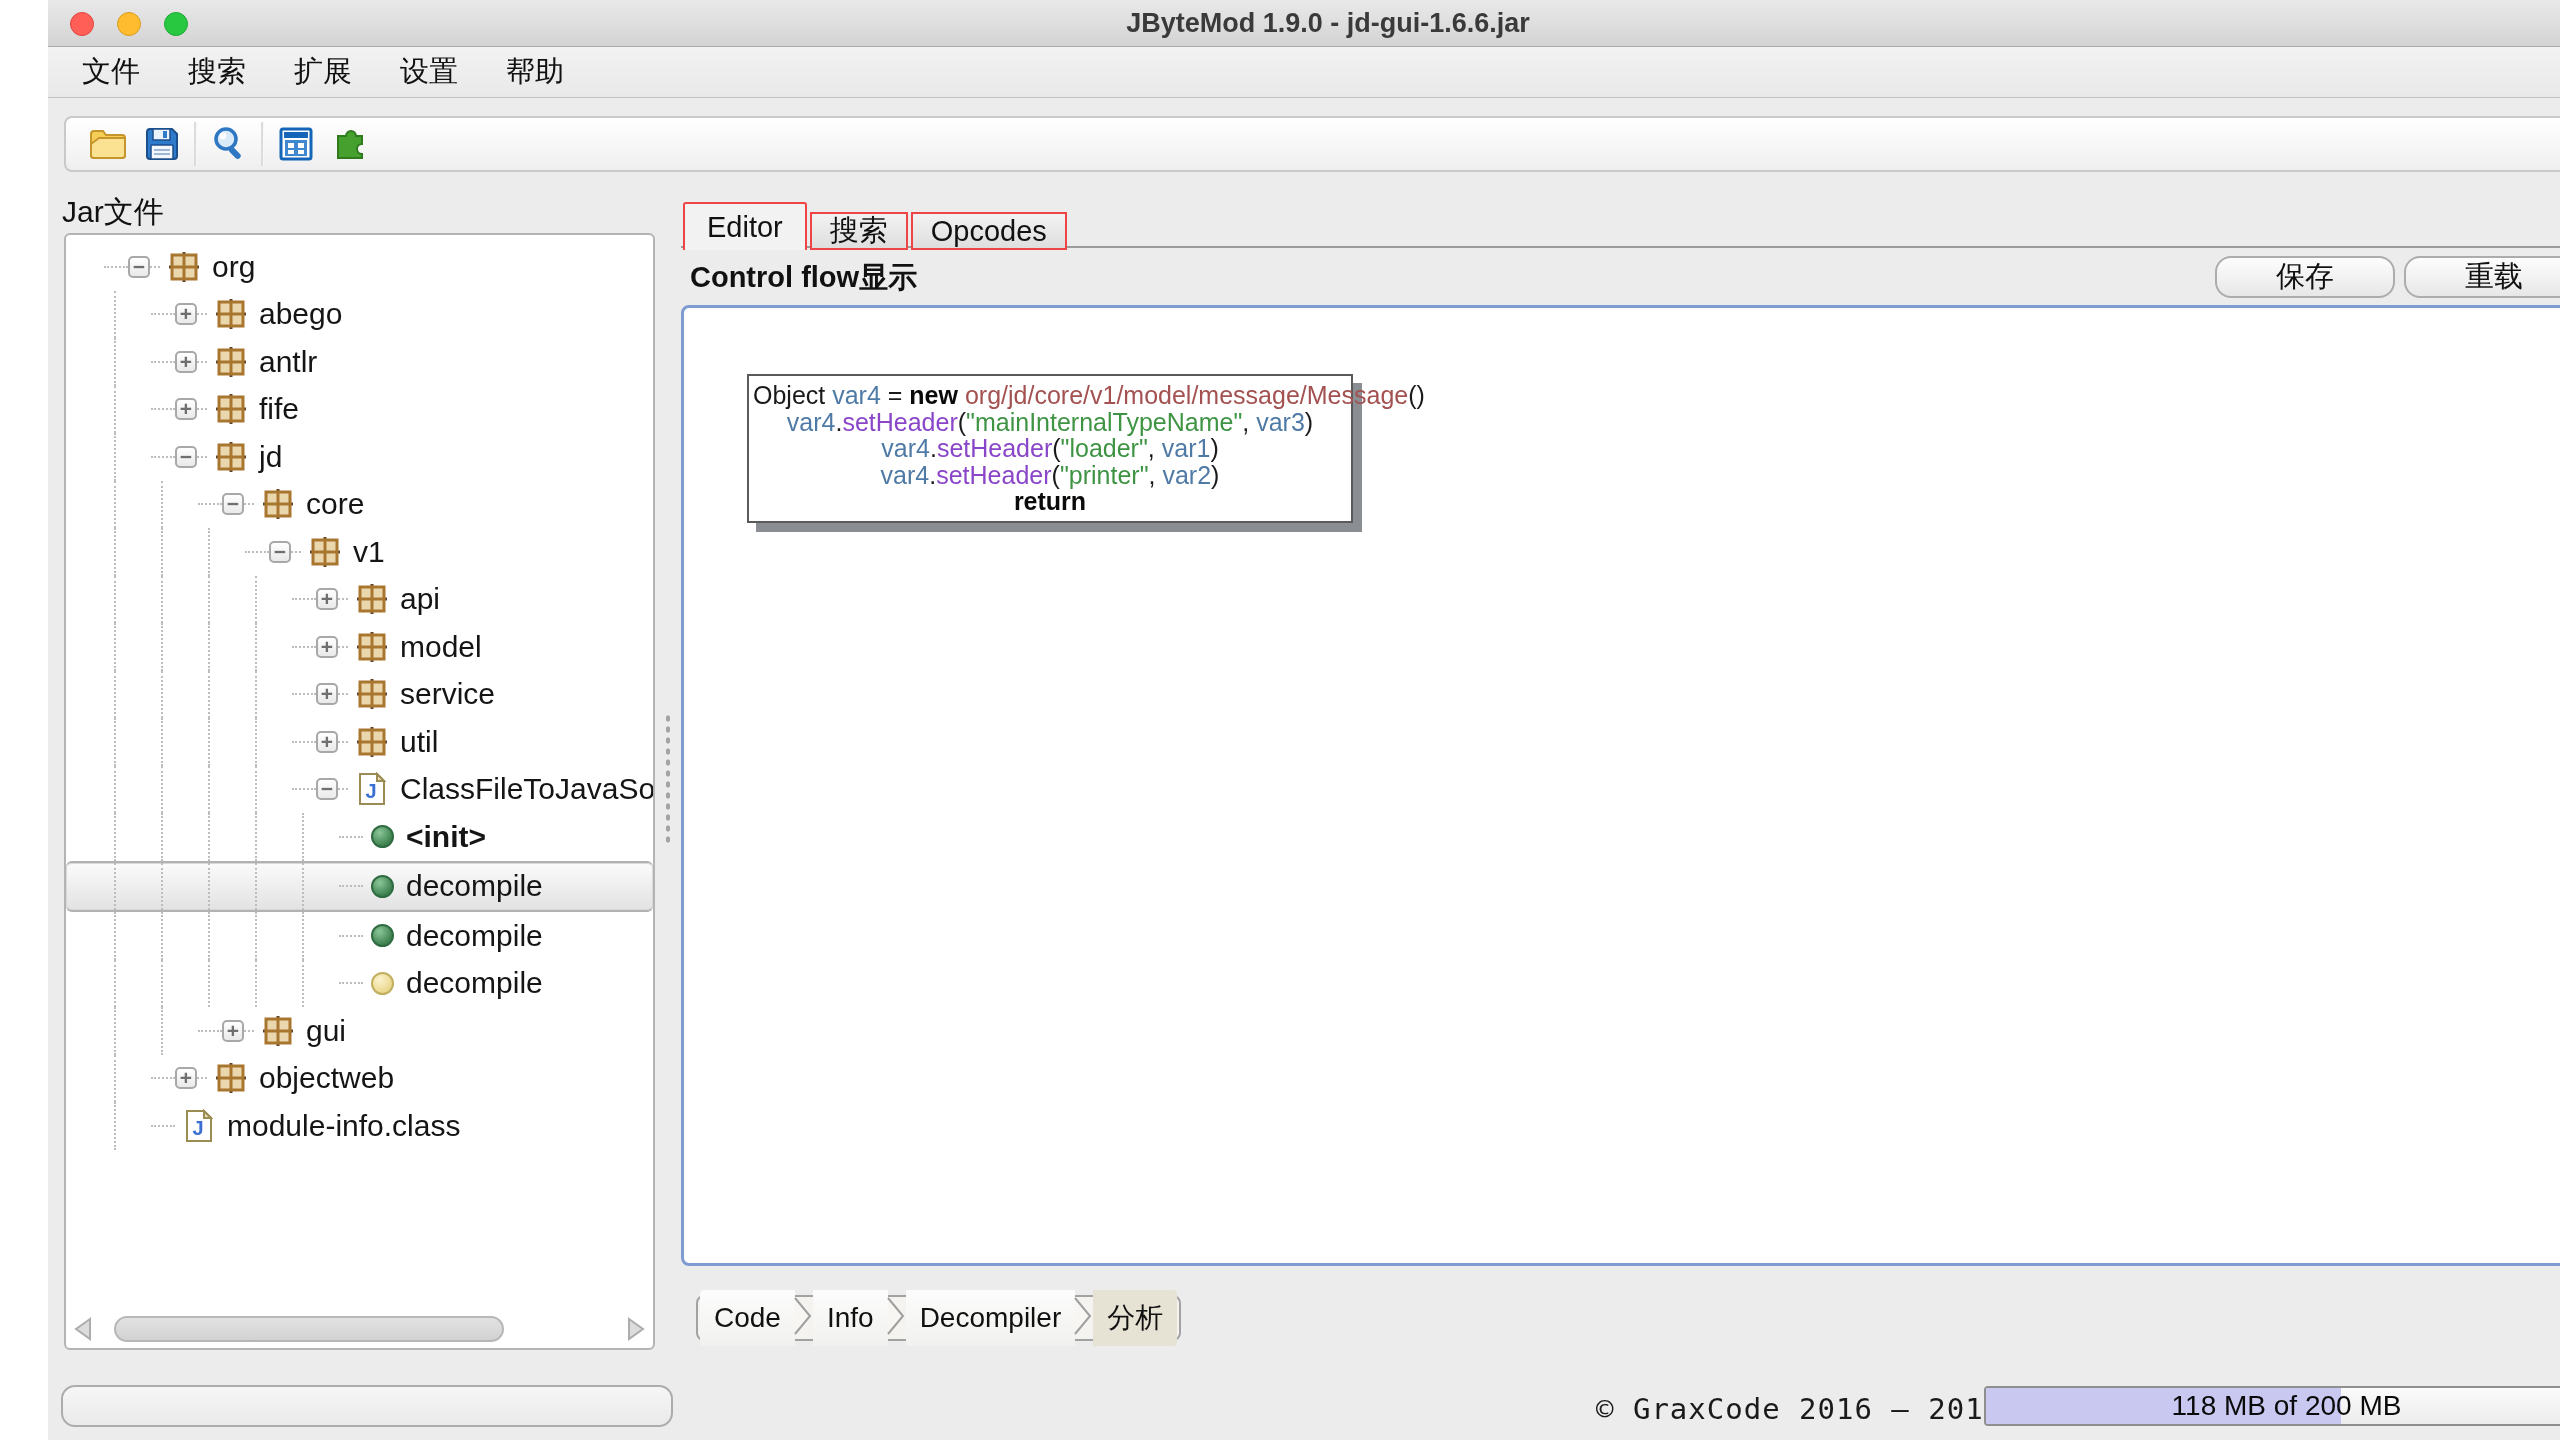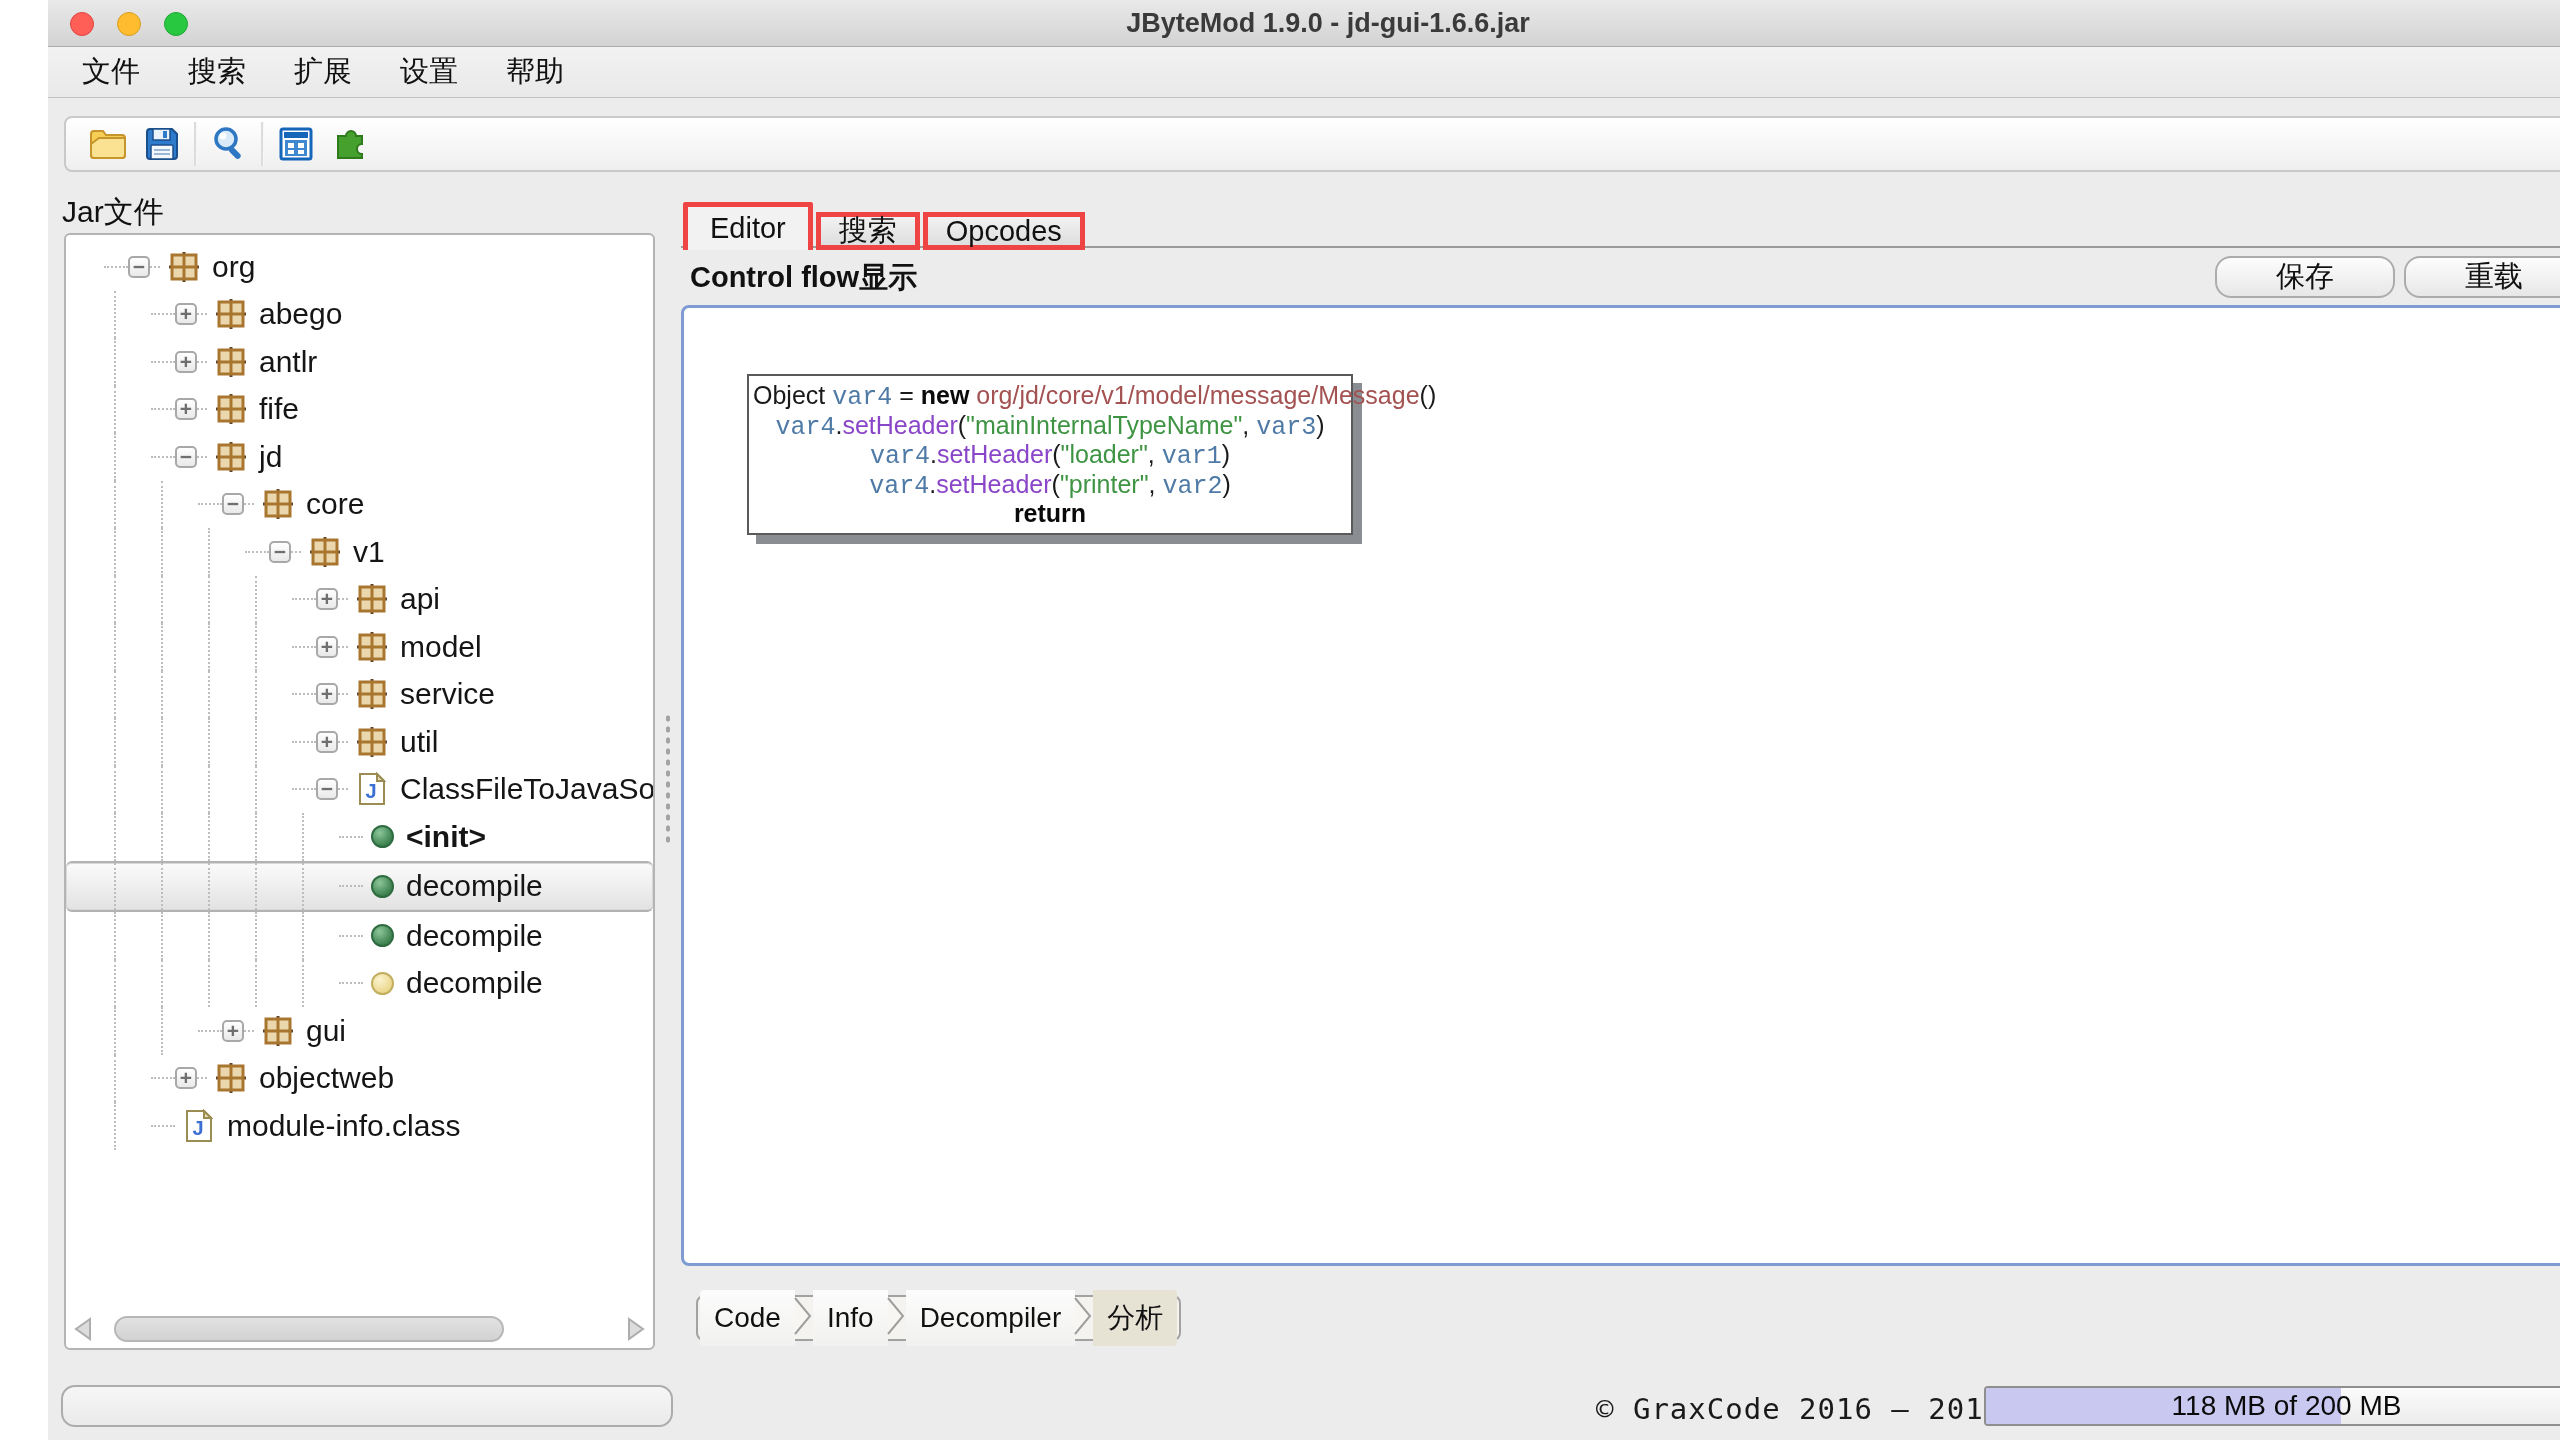--- a/index.html
+++ b/index.html
@@ -60,39 +60,39 @@
 
   
   .splitter{position:absolute;left:608px;top:233px;width:24px;height:1117px;cursor:col-resize;}
   .splitter .dots{position:absolute;left:8px;top:480px;width:8px;height:130px;
     background-image:radial-gradient(#A3A3A3 2px,transparent 2.5px);background-size:8px 11px;background-position:center top;}
 
   
   .tabline{position:absolute;left:633px;top:246px;width:1908px;height:2px;background:#9B9B9B;}
   .tabs{position:absolute;left:635px;top:202px;height:48px;display:flex;align-items:flex-end;}
   .tab{box-sizing:border-box;font-size:29px;color:#111;display:flex;align-items:center;justify-content:center;
-    border:5px solid #ef4444;cursor:pointer;}
+    border:2px solid #ef4444;cursor:pointer;}
   .tab.inactive{height:38px;background:linear-gradient(#F2F2F2,#DEDEDE);margin-left:3px;padding:0 18px;}
   .tab.active{height:48px;background:#F2F2F2;border-bottom:none;border-radius:3px 3px 0 0;padding:0 22px;position:relative;z-index:2;}
 
   .panel-title{position:absolute;left:642px;top:258px;font-size:29px;font-weight:600;color:#111;}
   .top-btn{position:absolute;top:256px;width:180px;height:42px;box-sizing:border-box;
     background:linear-gradient(#FDFDFD,#E7E7E7);border:2px solid #ACACAC;border-radius:16px;
     font-size:29px;color:#111;display:flex;align-items:center;justify-content:center;cursor:pointer;}
   .btn-save{left:2167px;} .btn-reload{left:2356px;}
 
   
   .editor-box{position:absolute;left:633px;top:305px;width:1908px;height:961px;box-sizing:border-box;
     background:#FFFFFF;border:3px solid #7E9CD2;border-radius:8px;}
   .flow-node{position:absolute;left:63px;top:66px;width:606px;box-sizing:border-box;
     background:#FFFFFF;border:2px solid #5A5A5A;box-shadow:9px 9px 0 0 #8A8E93;padding:6px 4px;}
   .cline{font-size:25px;line-height:26.5px;text-align:center;color:#1A1A1A;white-space:nowrap;}
   .tk-plain{color:#1A1A1A;}
   .tk-kw{color:#0A0A0A;font-weight:700;}
-  .tk-var{color:#4F7AA6;font-family:Liberation Mono, monospace;}
+  .tk-var{color:#4F7AA6;}
   .tk-method{color:#8A46C8;}
   .tk-str{color:#3F9444;}
   .tk-type{color:#A35151;}
   .tk-this{color:#3E64B5;}
 
   
   .breadcrumb{position:absolute;left:648px;top:1295px;height:46px;box-sizing:border-box;display:flex;align-items:center;
     background:#F4F3EF;border:2px solid #A2A2A2;border-radius:8px;padding:0 2px;}
   .crumb{height:56px;display:flex;align-items:center;padding:0 14px;font-size:28px;color:#111;
     background:linear-gradient(#FCFCFC,#F1F1EF);cursor:pointer;}

